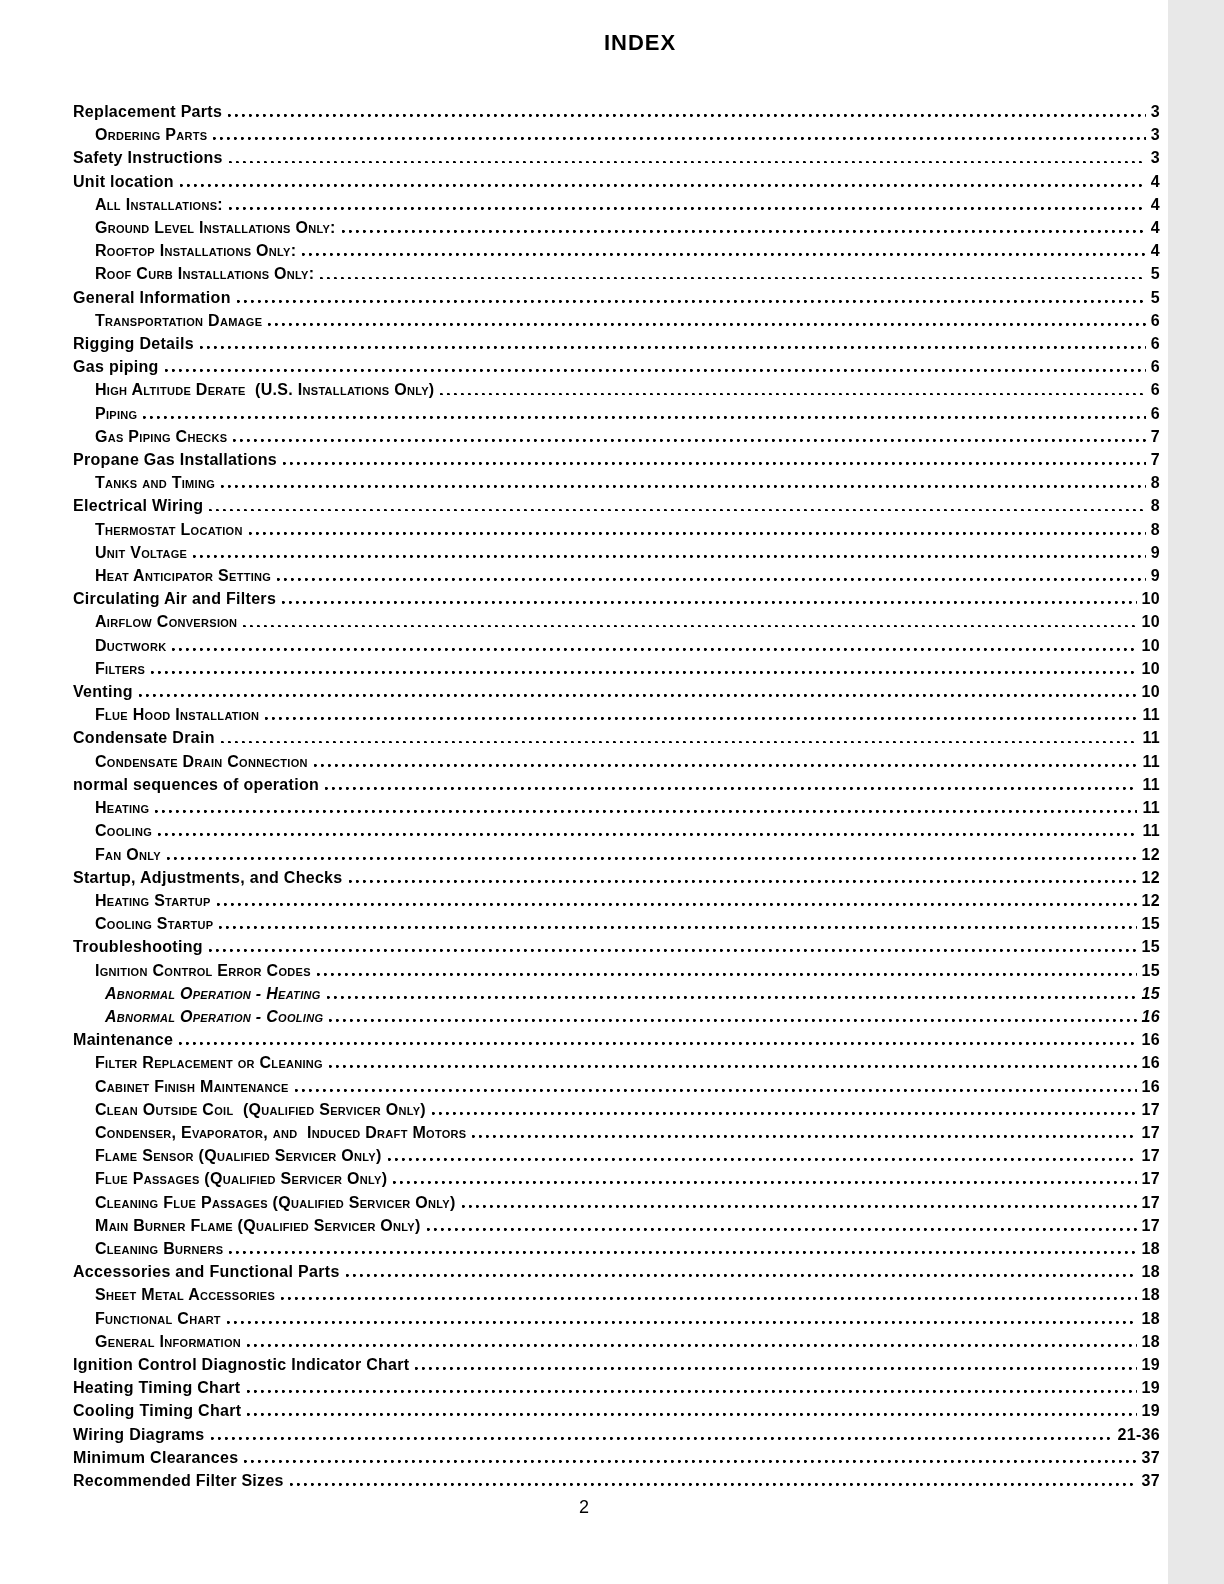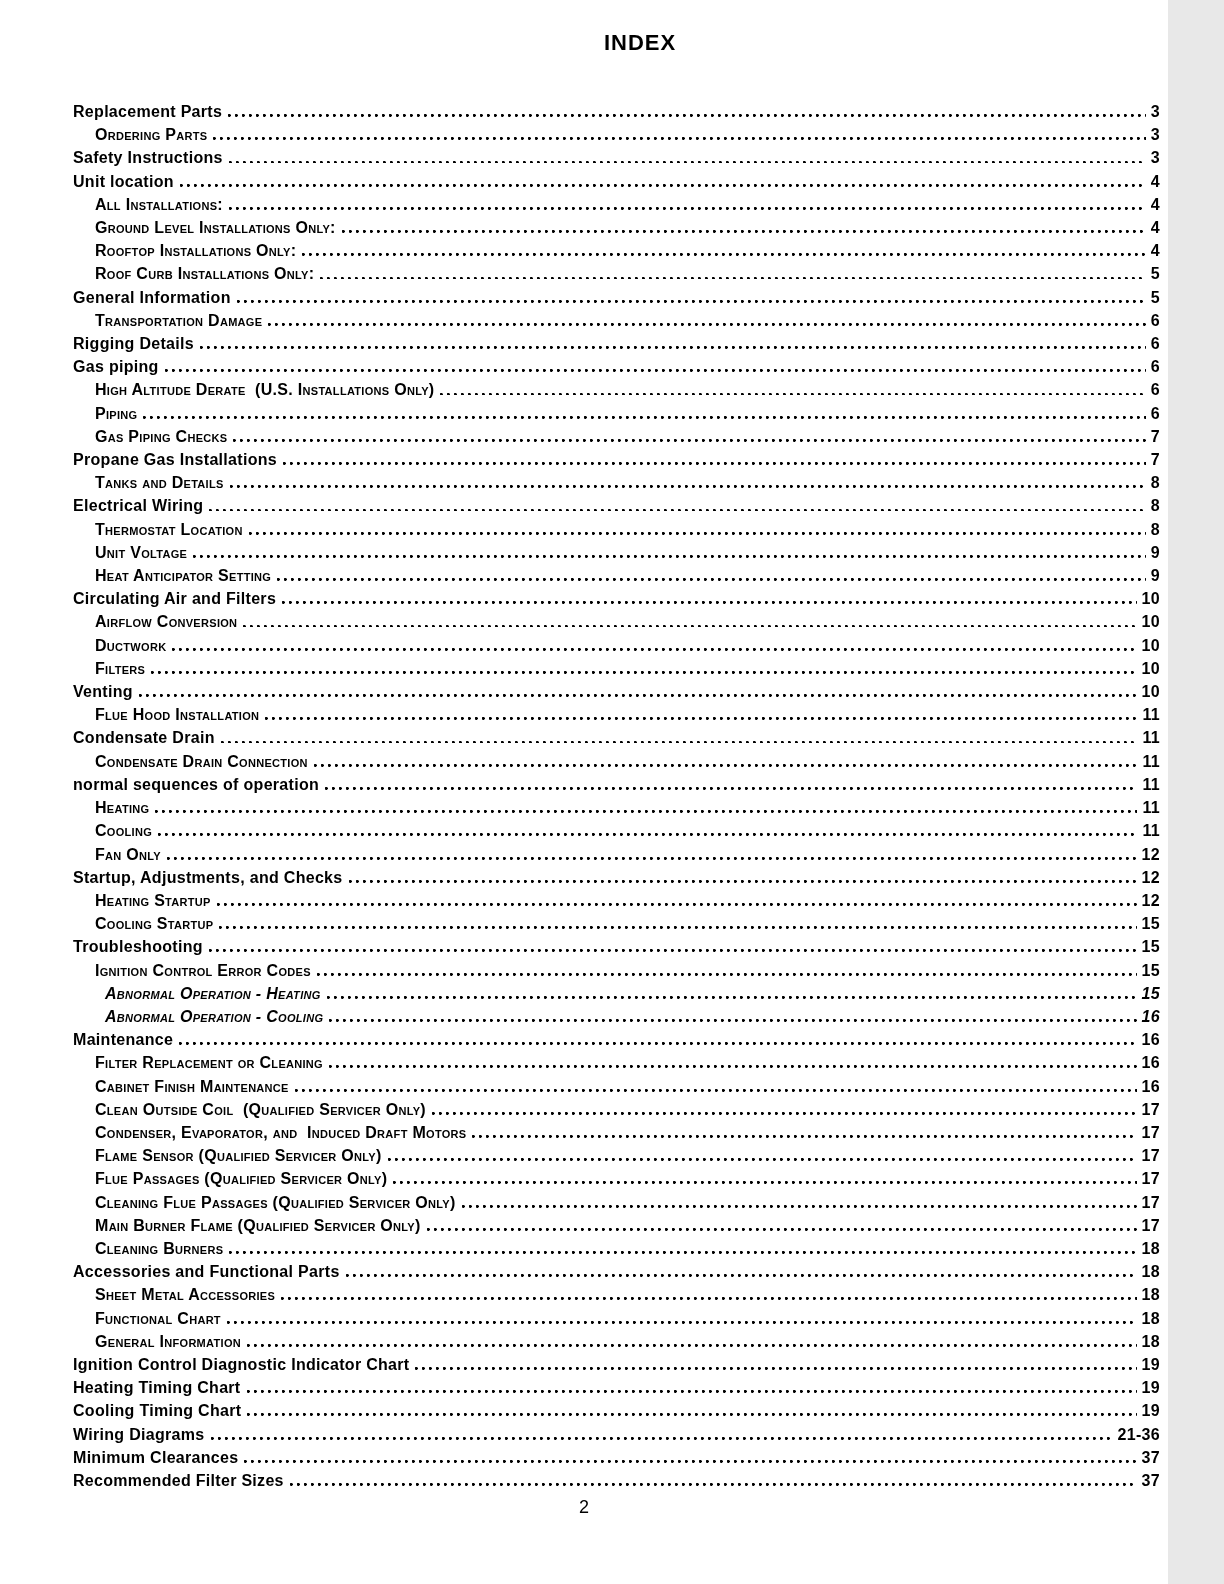--- a/index.html
+++ b/index.html
@@ -143,21 +143,21 @@
     <span class="label">Gas Piping Checks</span>
     <span class="leader"></span>
     <span class="page-num">7</span>
   </div>
       <div class="row lvl0">
     <span class="label">Propane Gas Installations</span>
     <span class="leader"></span>
     <span class="page-num">7</span>
   </div>
       <div class="row lvl1">
-    <span class="label">Tanks and Details</span>
+    <span class="label">Tanks and Timing</span>
     <span class="leader"></span>
     <span class="page-num">8</span>
   </div>
       <div class="row lvl0">
     <span class="label">Electrical Wiring</span>
     <span class="leader"></span>
     <span class="page-num">8</span>
   </div>
       <div class="row lvl1">
     <span class="label">Thermostat Location</span>

